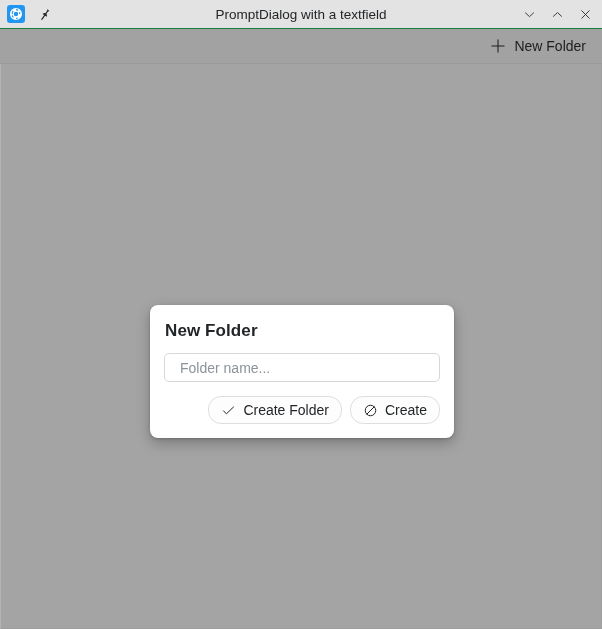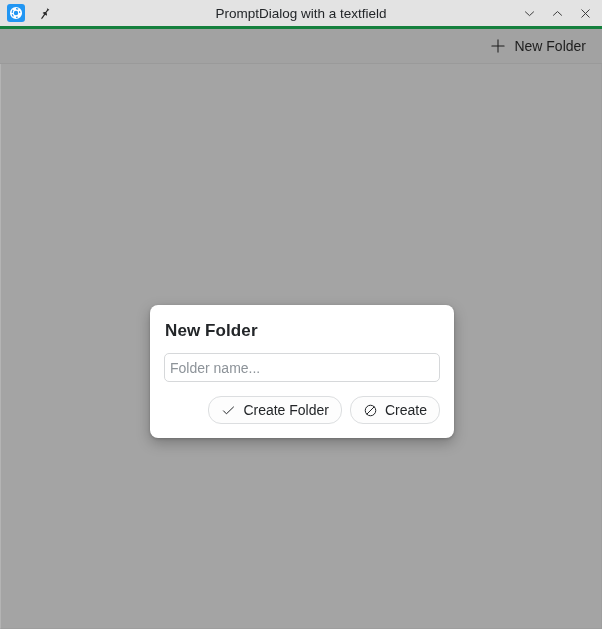--- a/index.html
+++ b/index.html
@@ -20,21 +20,21 @@
     flex-direction: column;
     background: #a9a9a9;
   }
 
   
   .titlebar {
     position: relative;
     height: 29px;
     flex: 0 0 29px;
     background: #e3e3e3;
-    border-bottom: 3px solid #15803d;
+    border-bottom: 1px solid #15803d;
     display: flex;
     align-items: center;
     padding: 0 4px 0 4px;
   }
 
   .titlebar-left {
     display: flex;
     align-items: center;
     gap: 4px;
     z-index: 2;
@@ -148,21 +148,21 @@
   }
 
   .text-input {
     width: 100%;
     height: 29px;
     border: 1px solid #d6d8da;
     border-radius: 5px;
     background: #ffffff;
     font-size: 14px;
     color: #0c4a6e;
-    padding: 0 5px;
+    padding: 0 15px;
     font-family: "Liberation Sans", sans-serif;
     outline: none;
   }
   .text-input::placeholder { color: #8d9399; }
 
   .dialog-buttons {
     display: flex;
     justify-content: flex-end;
     gap: 8px;
     margin-top: 14px;

